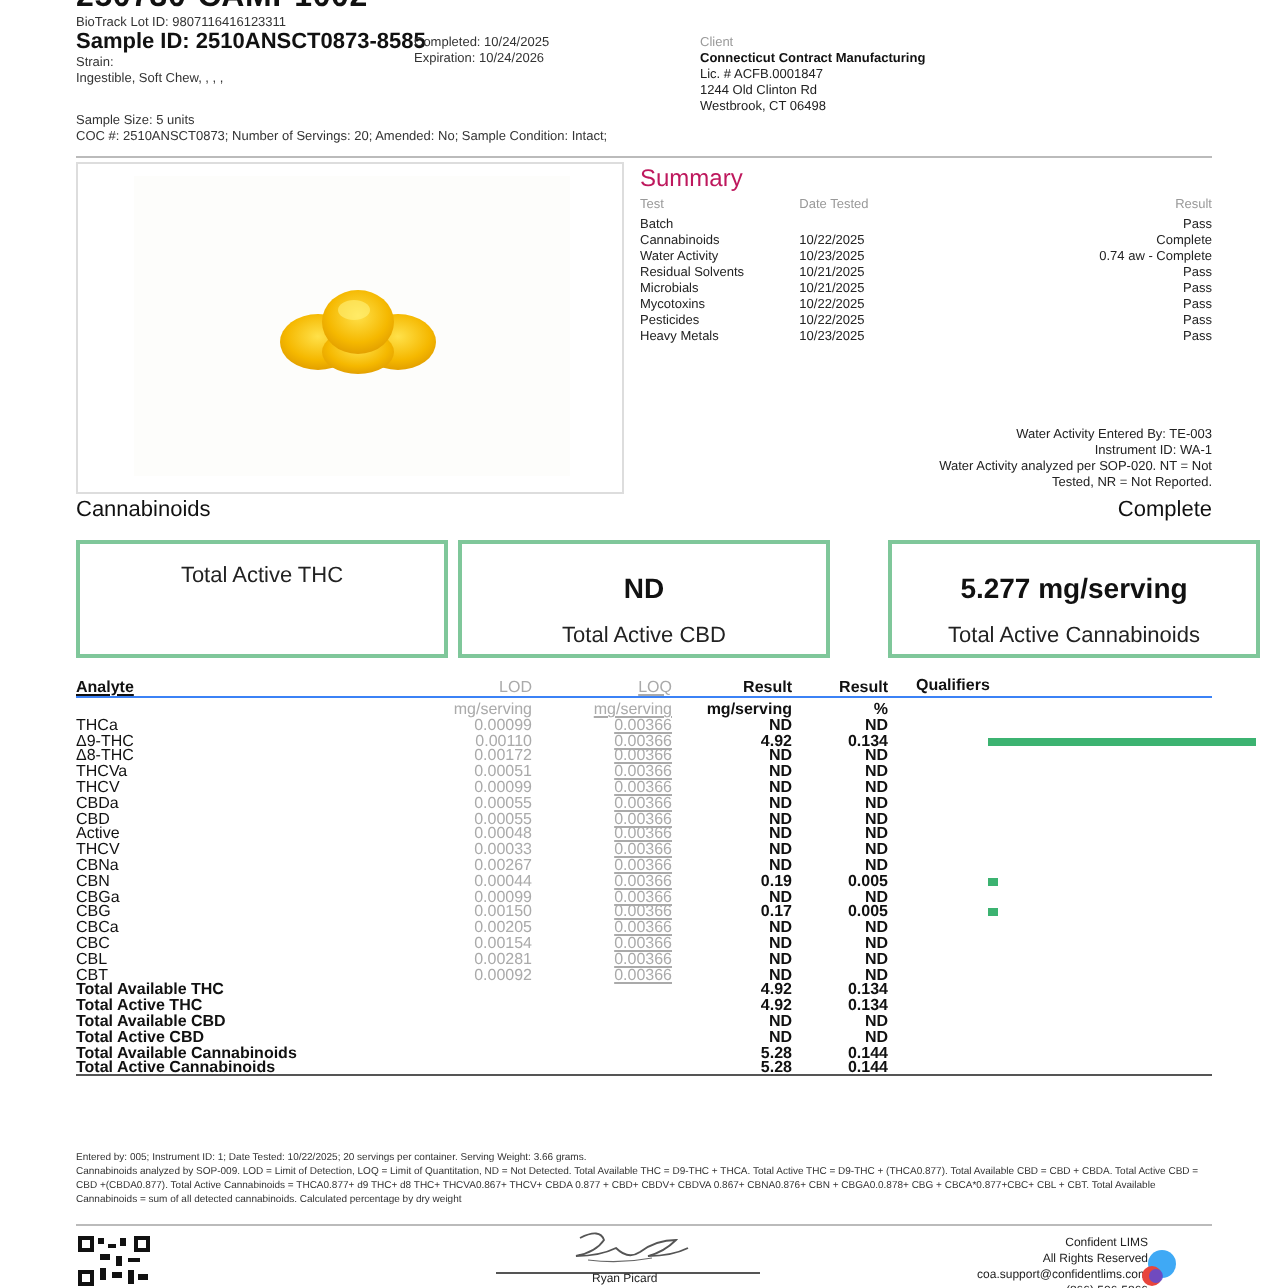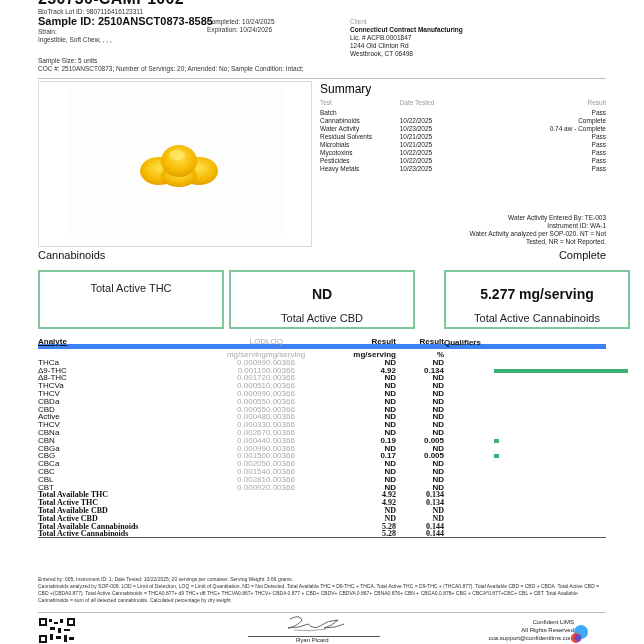--- a/index.html
+++ b/index.html
@@ -21,21 +21,21 @@
     .client .name { font-weight: bold; color: #111; }
 
     .hr-top { left: 38px; top: 78px; width: 568px; height: 1px; background: #bbb; }
 
     
     .image-panel { left: 38px; top: 81px; width: 274px; height: 166px; border: 1px solid #ddd; background: #fff; }
     .image-inner { position: absolute; left: 28px; top: 6px; width: 218px; height: 150px; background: #fdfdfb; }
     .gummy { position: absolute; left: 72px; top: 55px; width: 80px; height: 45px; }
 
     
-    .summary-title { left: 320px; top: 82px; font-size: 12px; color: #000000; }
+    .summary-title { left: 320px; top: 82px; font-size: 12px; color: #be185d; }
     .summary-table { left: 320px; top: 99px; width: 286px; font-size: 6.5px; border-collapse: collapse; }
     .summary-table th { font-weight: normal; color: #999; text-align: left; padding: 0 0 2px 0; line-height: 8px; }
     .summary-table td { line-height: 8px; color: #222; padding: 0; }
     .summary-table .c-date { width: 120px; }
     .summary-table .c-res { text-align: right; }
     .pass { color: #3a9a3a; }
 
     .wa-note { right: 38px; top: 214px; font-size: 6.5px; line-height: 8px; text-align: right; color: #222; width: 190px; }
 
     .canna-title { left: 38px; top: 249px; font-size: 11px; color: #111; }
@@ -45,29 +45,29 @@
     .stat-box { top: 270px; width: 186px; height: 59px; border: 2px solid #7fc79a; text-align: center; }
     .stat-box .val { margin-top: 14px; font-size: 14px; font-weight: bold; color: #111; }
     .stat-box .lbl { margin-top: 10px; font-size: 11px; color: #222; }
 
     
     .ctable { left: 38px; top: 339px; width: 568px; font-size: 8px; }
     .crow { display: flex; height: 7.8px; line-height: 7.8px; align-items: center; }
     .crow > div { white-space: nowrap; }
     .c-an { width: 150px; }
     .c-lod { width: 78px; text-align: right; color: #aaa; }
-    .c-loq { width: 70px; text-align: left; color: #aaa; }
+    .c-loq { width: 70px; text-align: right; color: #aaa; text-decoration: underline; }
     .c-r1 { width: 60px; text-align: right; }
     .c-r2 { width: 48px; text-align: right; }
-    .c-q { width: 162px; position: relative; height: 100%; }
-    .chead { border-bottom: 5px solid #3b82f6; height: 10px; font-weight: bold; }
+    .c-q { width: 162px; padding-left: 14px; position: relative; height: 100%; }
+    .chead { border-bottom: 1px solid #3b82f6; height: 10px; font-weight: bold; }
     .chead .c-lod, .chead .c-loq { font-weight: normal; color: #aaa; }
     .chead .c-an { text-decoration: underline; }
     .cunits .c-r1, .cunits .c-r2 { color: #111; }
-    .total { font-weight: bold; font-family: Liberation Serif, serif; }
+    .total { font-weight: bold; }
     .cfoot { border-bottom: 1px solid #555; }
     .bar { position: absolute; top: 2px; height: 4px; background: #3cb371; }
 
     .footnote { left: 38px; top: 576px; width: 570px; font-size: 5px; line-height: 7px; color: #333; }
     .hr-bottom { left: 38px; top: 612px; width: 568px; height: 1px; background: #bbb; }
 
     .qr { left: 38px; top: 617px; width: 38px; height: 27px; }
     .sig { left: 280px; top: 614px; width: 80px; height: 22px; }
     .sig-line { left: 248px; top: 636px; width: 132px; height: 1px; background: #555; }
     .signer { left: 296px; top: 637px; font-size: 6px; color: #222; }

